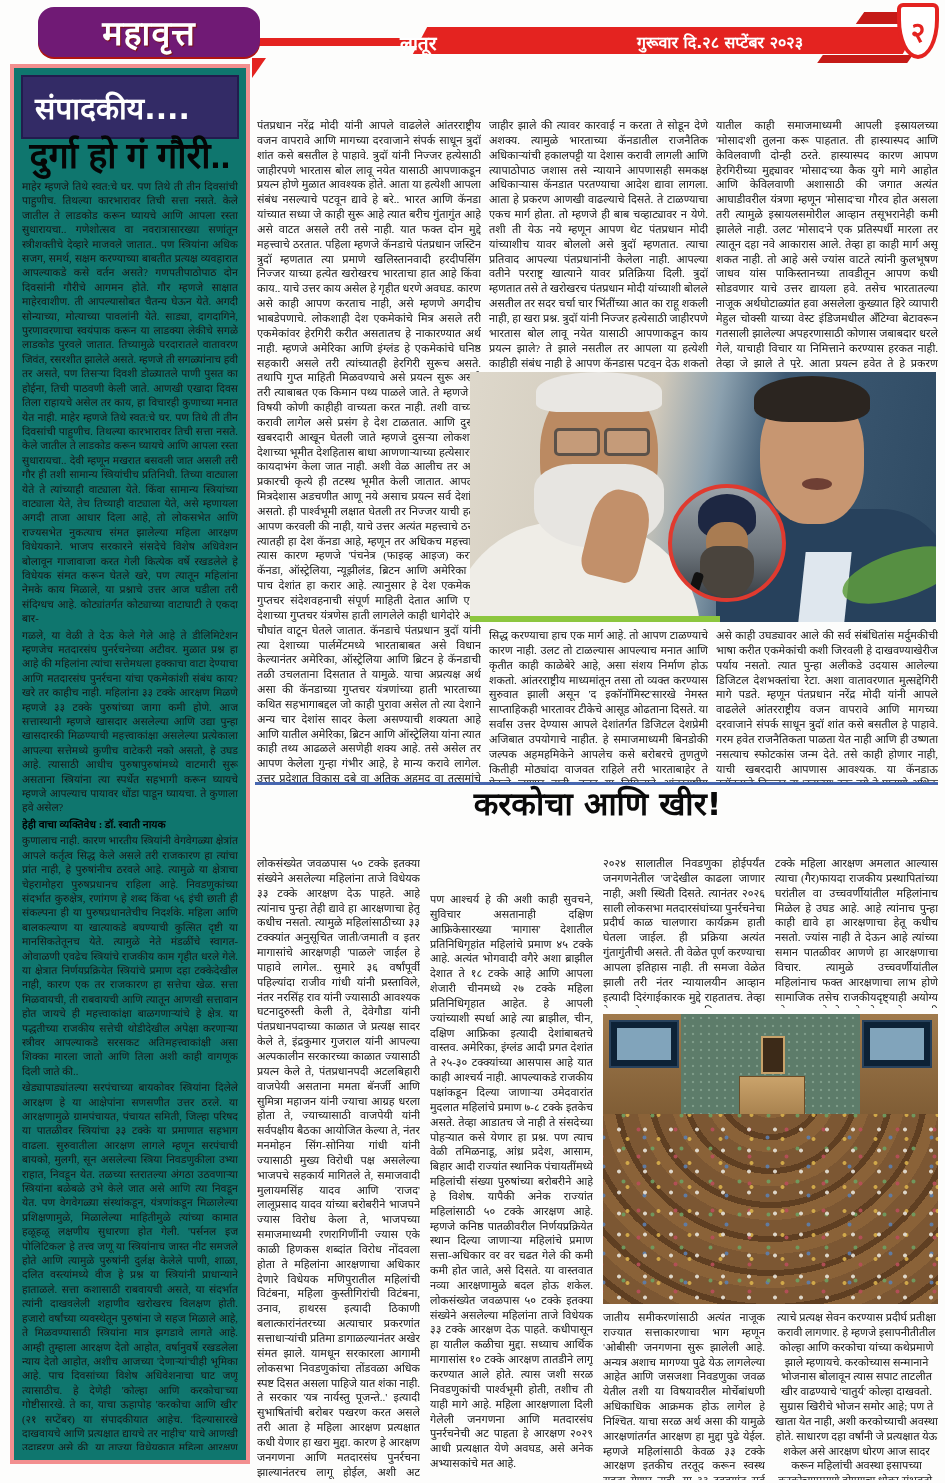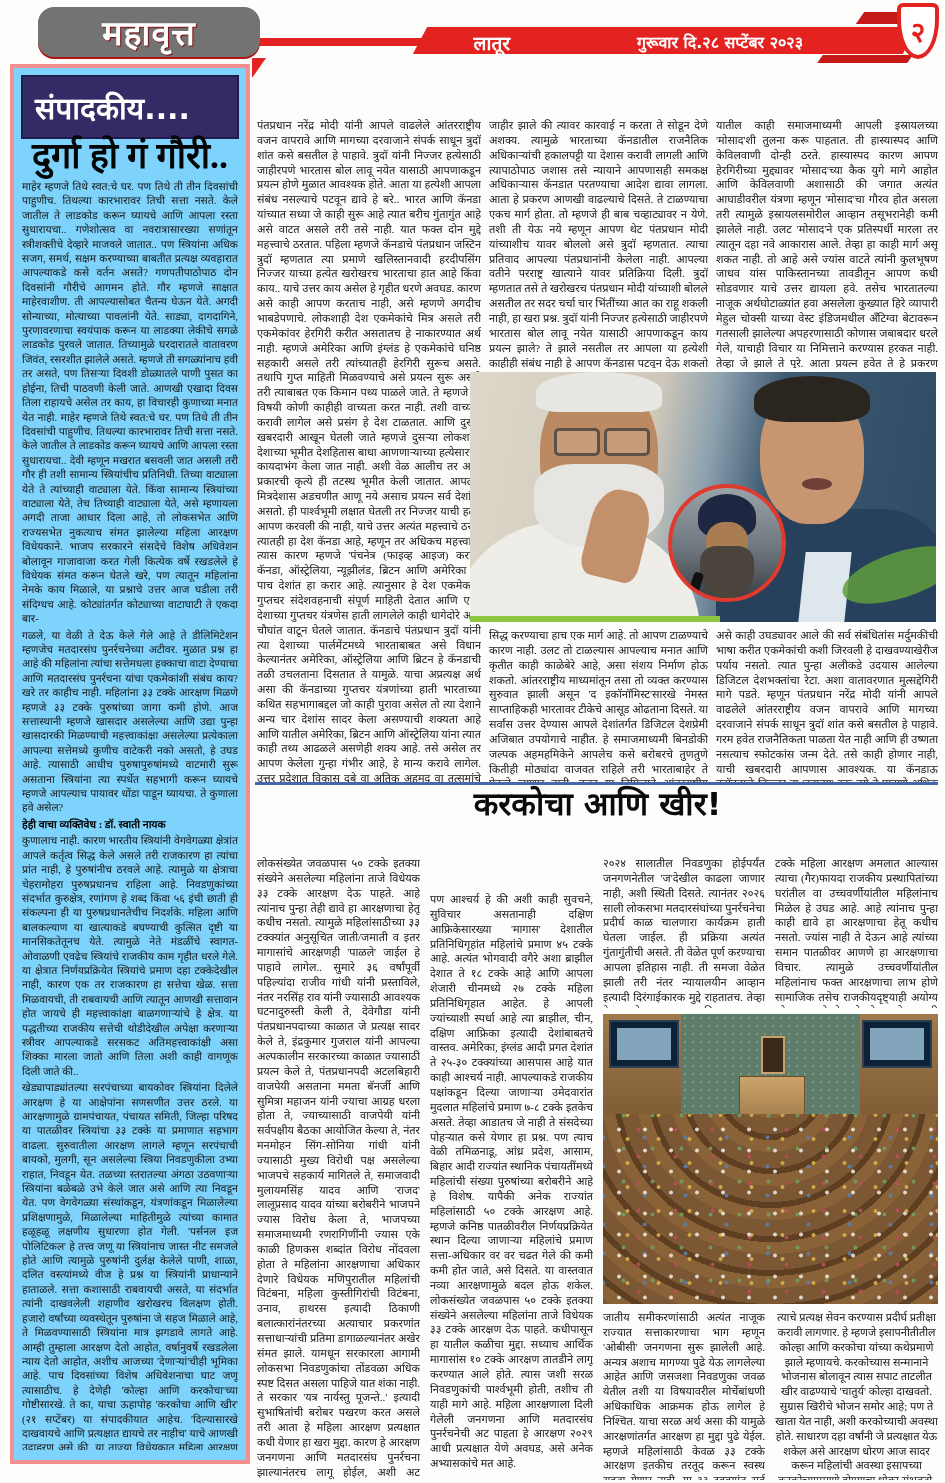--- a/index.html
+++ b/index.html
@@ -1,47 +1,47 @@
 <!DOCTYPE html>
 <html><head>
 <meta charset="utf-8">
 <style>
   html,body{margin:0;padding:0;background:#ffffff;}
   .page{position:relative;width:945px;height:1483px;background:#fdfdfc;overflow:hidden;
         font-family:"Liberation Serif","DejaVu Sans",serif;}
 
   
   .masthead{position:absolute;left:0;top:0;width:945px;height:62px;}
-  .mh-box{position:absolute;left:38px;top:7px;width:222px;height:50px;background:#737373;
+  .mh-box{position:absolute;left:38px;top:7px;width:222px;height:50px;background:#701a75;
           border-radius:16px;box-shadow:0 2px 0 #b01512;display:flex;align-items:center;justify-content:center;}
   .mh-name{color:#ffffff;font-size:34px;font-weight:bold;font-family:"DejaVu Sans",sans-serif;
            text-shadow:1px 1px 1px #7e0d0b;letter-spacing:1px;}
   .mh-thin{position:absolute;left:250px;top:38px;width:200px;height:8px;background:#e42320;transform:skewX(-30deg);}
   .mh-strip{position:absolute;left:420px;top:27px;width:490px;height:27px;background:#e42320;transform:skewX(-28deg);}
   .mh-strip2{position:absolute;left:860px;top:12px;width:70px;height:12px;background:#c51a17;transform:skewX(-35deg);}
   .mh-strip3{position:absolute;left:820px;top:55px;width:90px;height:8px;background:#c51a17;transform:skewX(-35deg);}
-  .mh-city{position:absolute;left:400px;top:30px;width:110px;text-align:right;color:#fff;
+  .mh-city{position:absolute;left:400px;top:30px;width:110px;text-align:left;color:#fff;
            font-size:19px;font-weight:bold;font-family:"DejaVu Sans",sans-serif;}
   .mh-date{position:absolute;left:600px;top:31px;width:240px;text-align:center;color:#fff;
            font-size:16px;font-weight:bold;font-family:"DejaVu Sans",sans-serif;}
   .mh-badge{position:absolute;left:897px;top:3px;width:42px;height:56px;background:#fff;
             border:4px solid #e42320;border-radius:6px 6px 50% 50%/6px 6px 70% 70%;
             display:flex;align-items:center;justify-content:center;box-sizing:border-box;}
   .mh-badge span{color:#e42320;font-size:28px;font-weight:bold;font-family:"DejaVu Sans",sans-serif;}
   .mh-tri{position:absolute;left:252px;top:58px;width:0;height:0;border-left:14px solid #e42320;
           border-bottom:20px solid transparent;}
 
   
-  .editorial{position:absolute;left:10px;top:64px;width:240px;height:1400px;background:#7dd3fc;
+  .editorial{position:absolute;left:10px;top:64px;width:240px;height:1400px;background:#0f766e;
              border:4px solid #f28f8f;box-sizing:border-box;overflow:hidden;}
   .ed-header{position:absolute;left:7px;top:7px;right:7px;height:60px;background:#332b66;
              border:2px solid #221c4e;display:flex;align-items:center;}
   .ed-header span{color:#ffffff;font-size:30px;font-weight:bold;font-family:"DejaVu Sans",sans-serif;padding-left:12px;}
   .ed-title{position:absolute;left:0;top:70px;width:100%;text-align:center;color:#050505;
-            font-size:36px;font-weight:900;font-family:Liberation Serif, serif;margin:0;line-height:1.0;}
+            font-size:36px;font-weight:900;font-family:Liberation Sans, sans-serif;margin:0;line-height:1.0;}
   .ed-body{position:absolute;left:8px;top:112px;width:216px;height:1270px;overflow:hidden;
            font-size:10.6px;line-height:1.36;text-align:justify;color:#161616;}
   .ed-body p{margin:0 0 2px 0;}
   .read-also{font-weight:bold;color:#000;}
 
   
   .headline1{position:absolute;left:255px;top:58px;width:685px;text-align:center;color:#0a0a0a;
              font-size:46px;font-weight:900;font-family:"DejaVu Sans",sans-serif;margin:0;line-height:1.05;}
   .headline2{position:absolute;left:255px;top:788px;width:685px;text-align:center;color:#0a0a0a;
              font-size:32px;font-weight:900;font-family:"DejaVu Sans",sans-serif;margin:0;line-height:1.05;}

